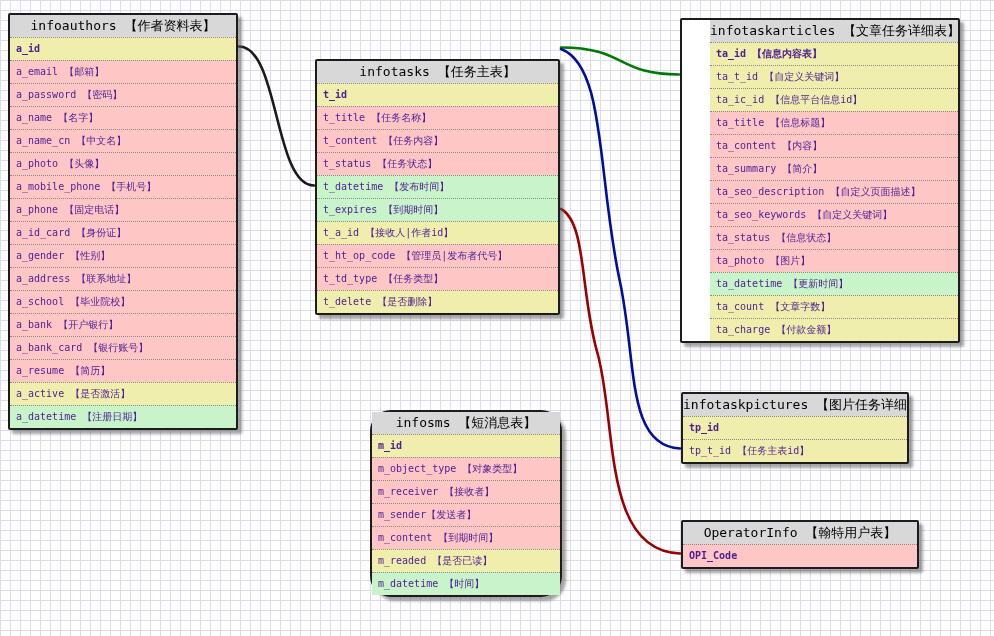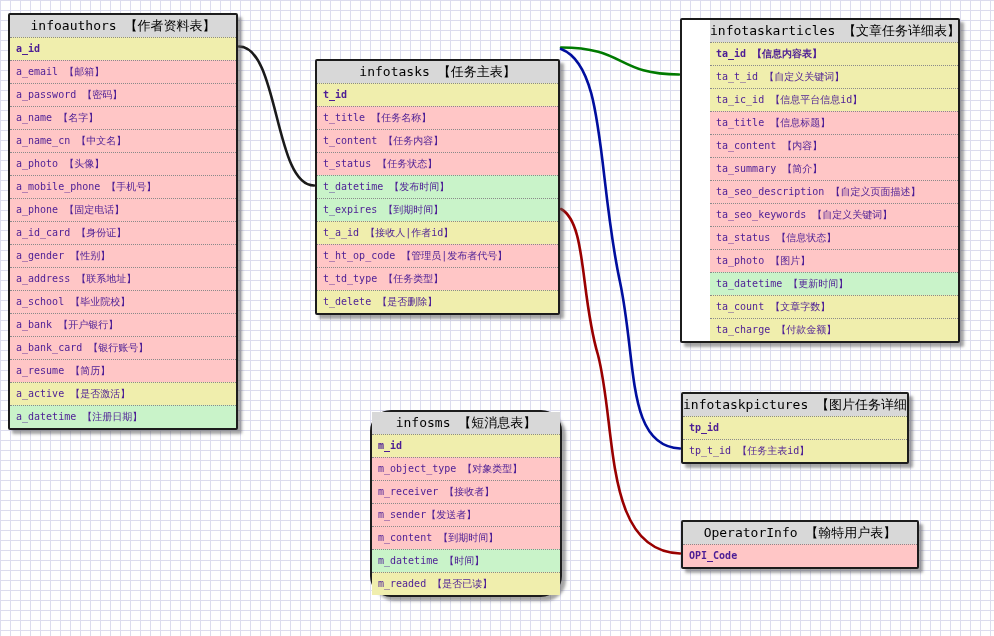--- a/index.html
+++ b/index.html
@@ -119,22 +119,22 @@
         <div class="table-row row-pk">ta_count 【文章字数】</div>
         <div class="table-row row-pk">ta_charge 【付款金额】</div>
       </div>
       <div class="table" style="left: 370px; top: 410px; width: 192px; border-radius: 21px;">
         <div class="table-header">infosms 【短消息表】</div>
         <div class="table-row row-pk bold">m_id</div>
         <div class="table-row row-normal">m_object_type 【对象类型】</div>
         <div class="table-row row-normal">m_receiver 【接收者】</div>
         <div class="table-row row-normal">m_sender【发送者】</div>
         <div class="table-row row-normal">m_content 【到期时间】</div>
+        <div class="table-row row-pk">m_readed 【是否已读】</div>
         <div class="table-row row-date">m_datetime 【时间】</div>
-        <div class="table-row row-pk">m_readed 【是否已读】</div>
       </div>
       <div class="table" style="left: 681px; top: 392px; width: 228px;">
         <div class="table-header">infotaskpictures 【图片任务详细表】</div>
         <div class="table-row row-pk bold">tp_id</div>
         <div class="table-row row-pk">tp_t_id 【任务主表id】</div>
       </div>
       <div class="table" style="left: 681px; top: 520px; width: 238px;">
         <div class="table-header">OperatorInfo 【翰特用户表】</div>
         <div class="table-row row-normal bold">OPI_Code</div>
       </div>

